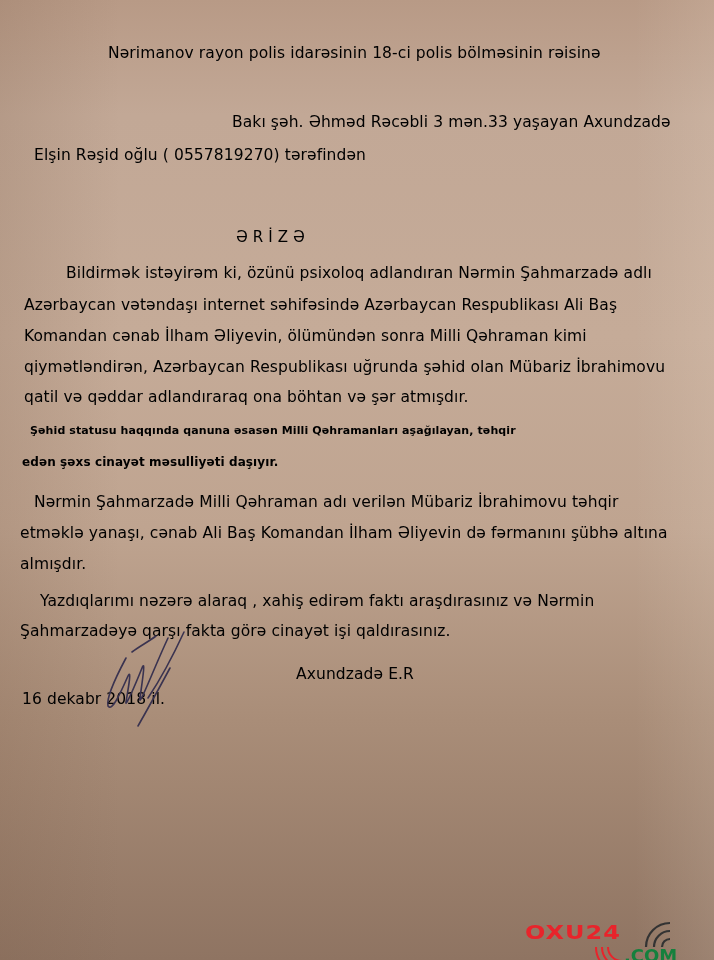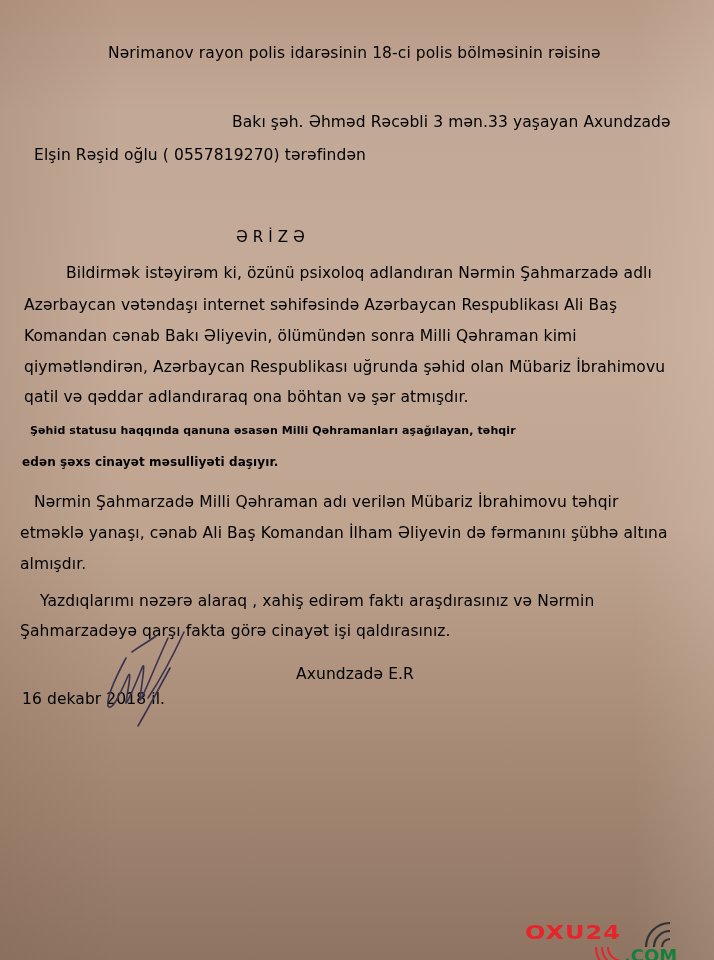--- a/index.html
+++ b/index.html
@@ -51,21 +51,21 @@
   <div class="line" style="left:108px; top:44px;">Nərimanov rayon polis idarəsinin 18-ci polis bölməsinin rəisinə</div>
 
   <div class="line" style="left:232px; top:113px;">Bakı şəh. Əhməd Rəcəbli 3 mən.33 yaşayan   Axundzadə</div>
   <div class="line" style="left:34px; top:146px;">Elşin Rəşid oğlu ( 0557819270)   tərəfindən</div>
 
   <div class="line title" style="left:236px; top:228px;">ƏRİZƏ</div>
 
   <div>
     <div class="line" style="left:66px; top:264px;">Bildirmək istəyirəm ki, özünü psixoloq adlandıran Nərmin Şahmarzadə adlı</div>
     <div class="line" style="left:24px; top:296px;">Azərbaycan vətəndaşı  internet səhifəsində Azərbaycan Respublikası Ali Baş</div>
-    <div class="line" style="left:24px; top:327px;">Komandan cənab Bakı Əliyevin, ölümündən sonra  Milli Qəhraman kimi</div>
+    <div class="line" style="left:24px; top:327px;">Komandan cənab İlham Əliyevin, ölümündən sonra  Milli Qəhraman kimi</div>
     <div class="line" style="left:24px; top:358px;">qiymətləndirən, Azərbaycan Respublikası uğrunda şəhid olan Mübariz İbrahimovu</div>
     <div class="line" style="left:24px; top:388px;">qatil və qəddar adlandıraraq ona böhtan və şər atmışdır.</div>
   </div>
 
   <div>
     <div class="line bold" style="left:30px; top:424px; font-size:11px;">Şəhid statusu haqqında qanuna əsasən Milli Qəhramanları aşağılayan, təhqir</div>
     <div class="line bold" style="left:22px; top:455px; font-size:12px;">edən şəxs cinayət  məsulliyəti daşıyır.</div>
   </div>
 
   <div>

